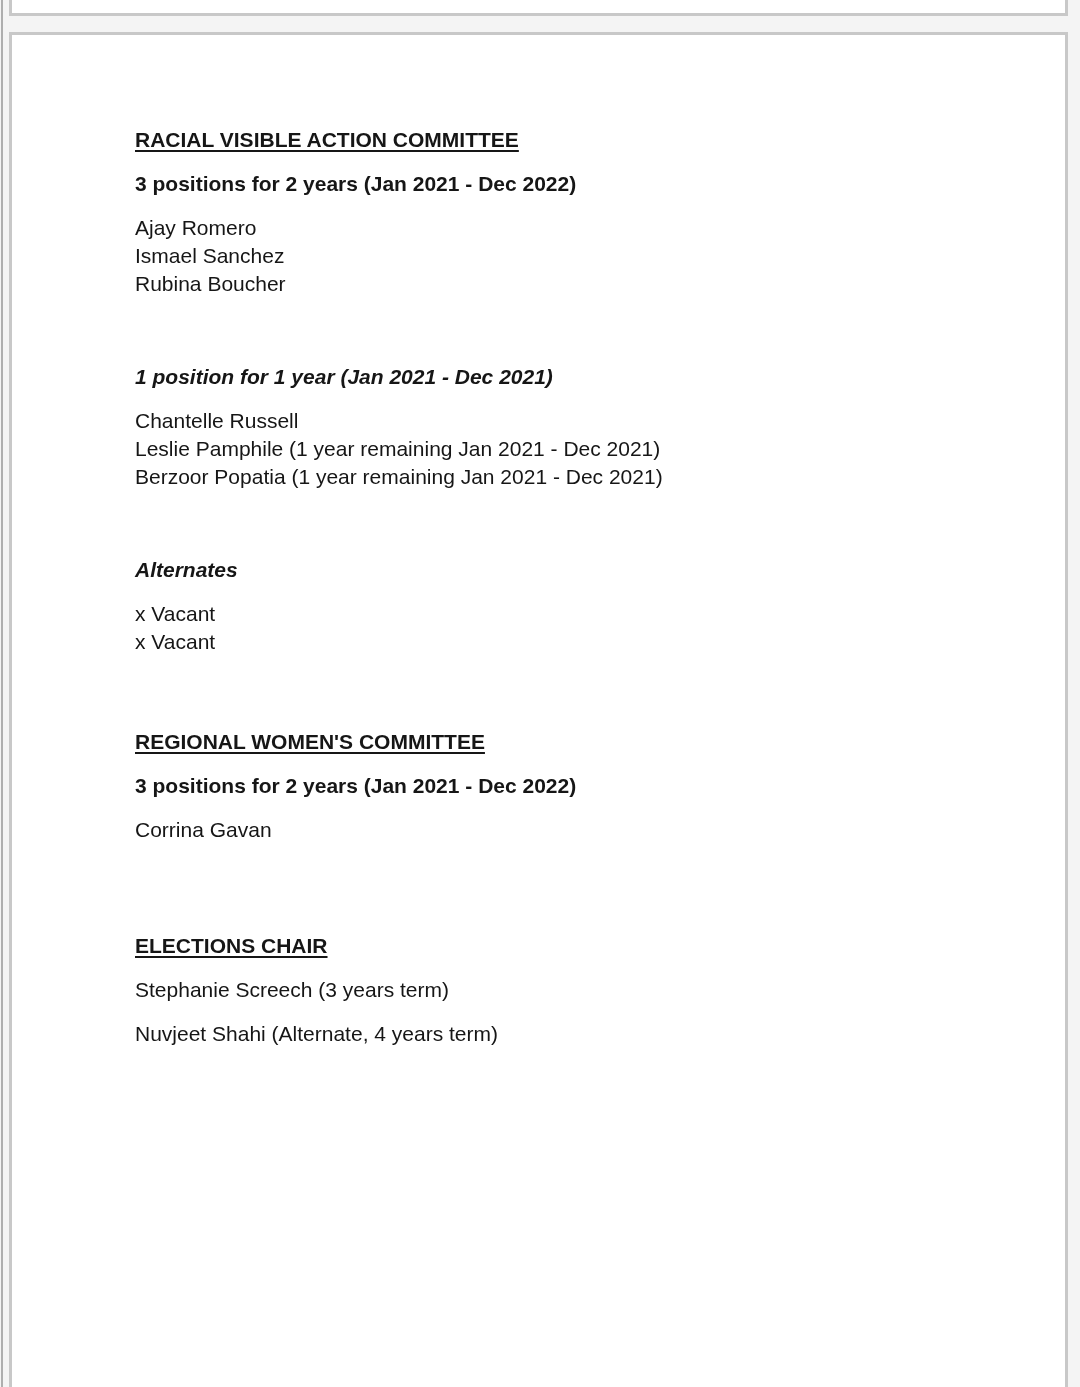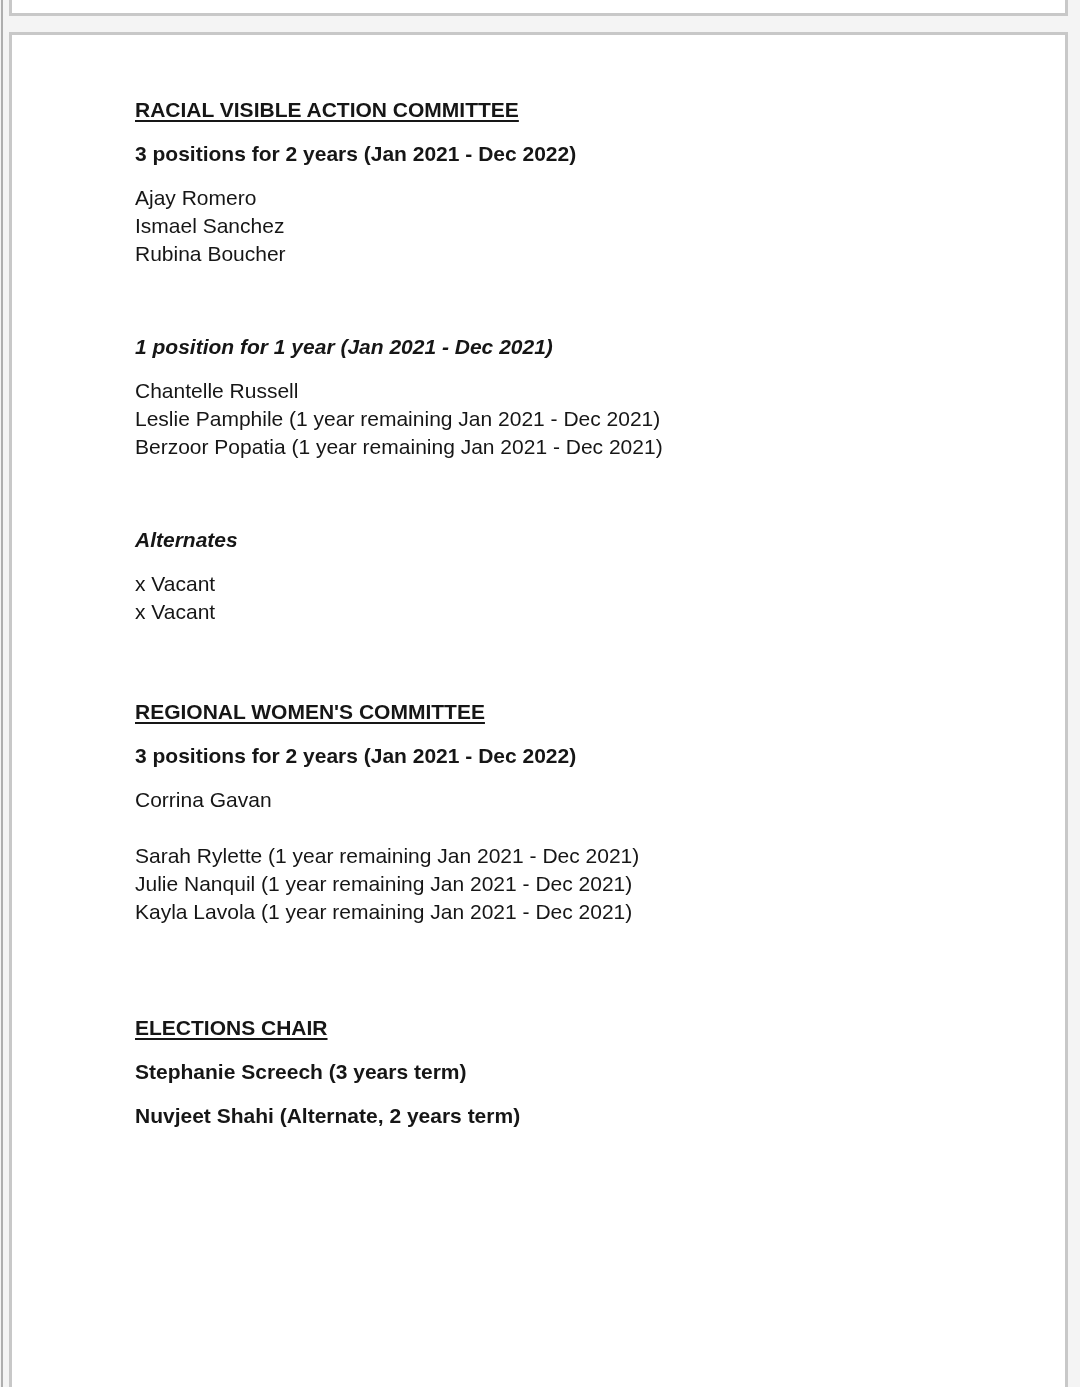--- a/index.html
+++ b/index.html
@@ -26,39 +26,39 @@
     border: solid #c8c8c8;
     border-width: 0 3px 3px 3px;
   }
   .page {
     position: absolute; left: 9px; right: 12px; top: 32px;
     height: 1400px;
     background: #ffffff;
     border: 3px solid #c8c8c8;
   }
   .page-content {
-    padding: 61px 60px 0 123px;
+    padding: 91px 60px 0 123px;
     font-size: 21px;
     line-height: 28px;
   }
   .committee-heading {
     font-size: 21px;
     font-weight: bold;
     text-decoration: underline;
     text-decoration-thickness: 2px;
     text-underline-offset: 3px;
     margin: 0 0 16px 0;
   }
   .position-heading {
     font-weight: bold;
     margin: 0 0 16px 0;
   }
   .member-list { margin: 0; }
   .member-line { margin: 0; }
-  .para { margin: 12px 0 16px 0; font-weight: bold; }
+  .para { margin: 12px 0 16px 0; }
   .mt-28 { margin-top: 28px; }
   .mt-44 { margin-top: 65px; font-style: italic; }
   .section + .section { margin-top: 72px; }
   .section-elections { margin-top: 88px !important; }
 </style>
 </head>
 <body>
 
 <div class="viewer-left-edge"></div>
 
@@ -92,27 +92,22 @@
     </section>
 
     <section class="section">
       <h2 class="committee-heading">REGIONAL WOMEN'S COMMITTEE</h2>
 
       <p class="position-heading">3 positions for 2 years (Jan 2021 - Dec 2022)</p>
       <div class="member-list">
         <div class="member-line">Corrina Gavan</div>
       </div>
 
-      <div class="member-list mt-28">
-        <div class="member-line">Sarah Rylette (1 year remaining Jan 2021 - Dec 2021)</div>
-        <div class="member-line">Julie Nanquil (1 year remaining Jan 2021 - Dec 2021)</div>
-        <div class="member-line">Kayla Lavola (1 year remaining Jan 2021 - Dec 2021)</div>
-      </div>
     </section>
 
     <section class="section section-elections">
       <h2 class="committee-heading">ELECTIONS CHAIR</h2>
       <p class="para">Stephanie Screech (3 years term)</p>
-      <p class="para">Nuvjeet Shahi (Alternate, 2 years term)</p>
+      <p class="para">Nuvjeet Shahi (Alternate, 4 years term)</p>
     </section>
 
   </div>
 </div>
 
 </body></html>

